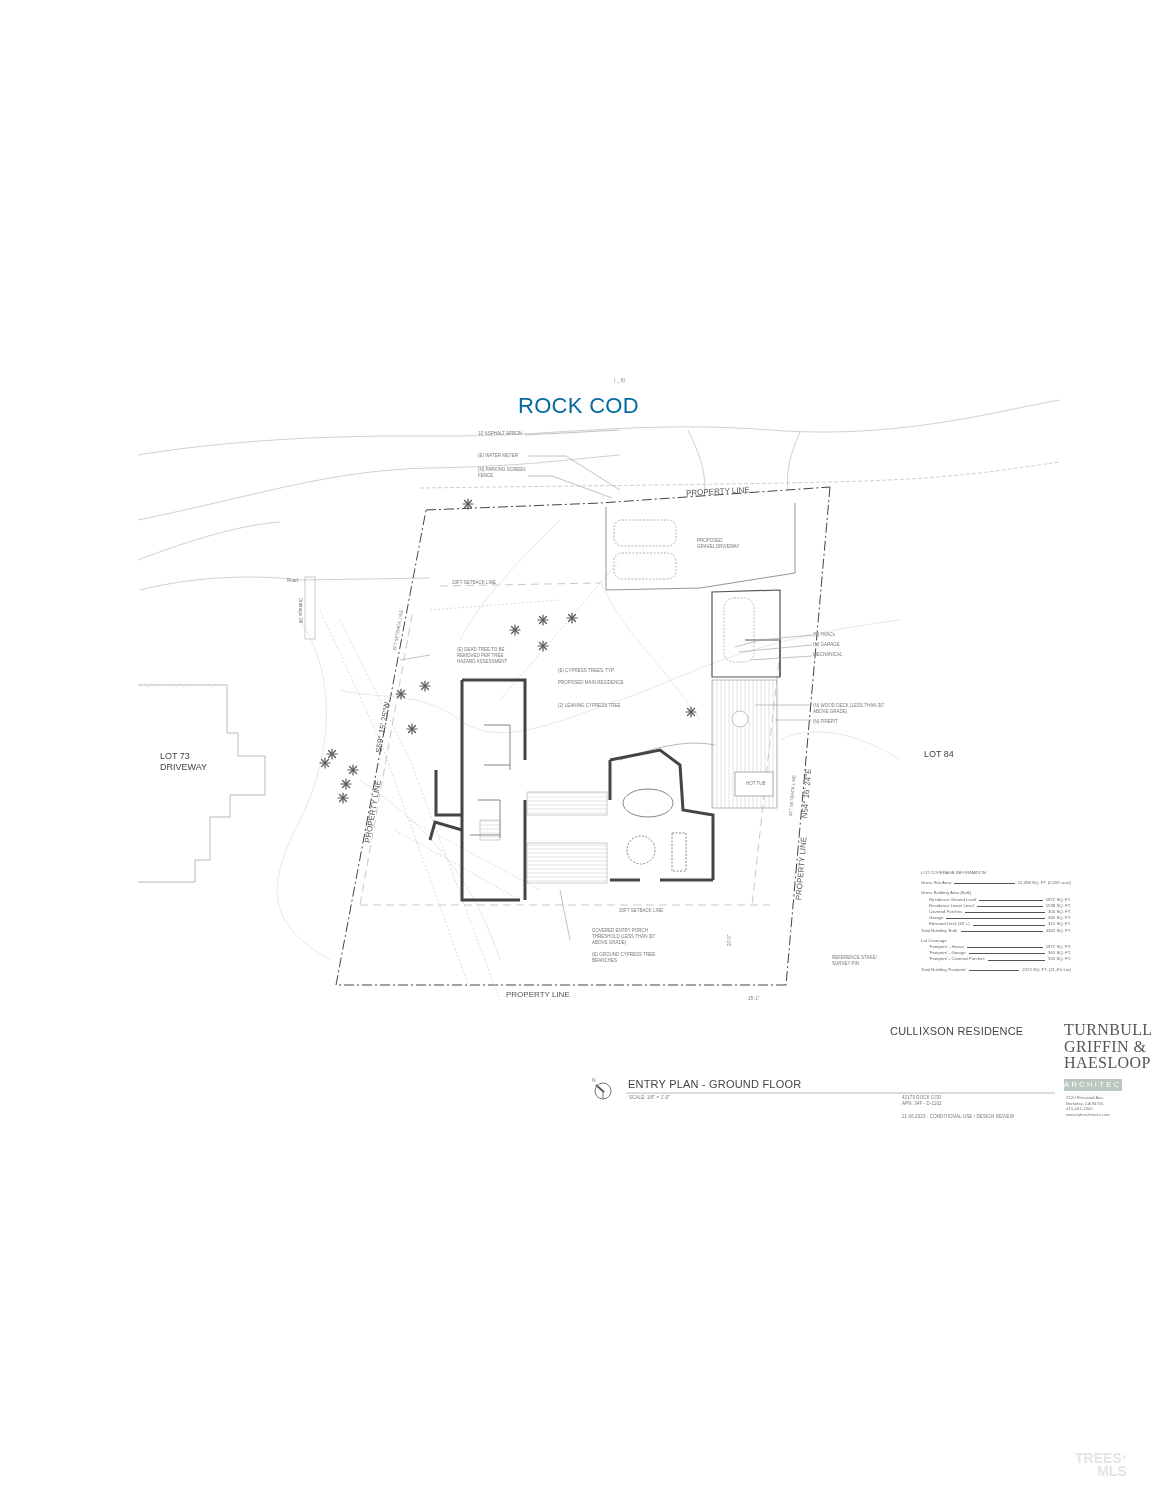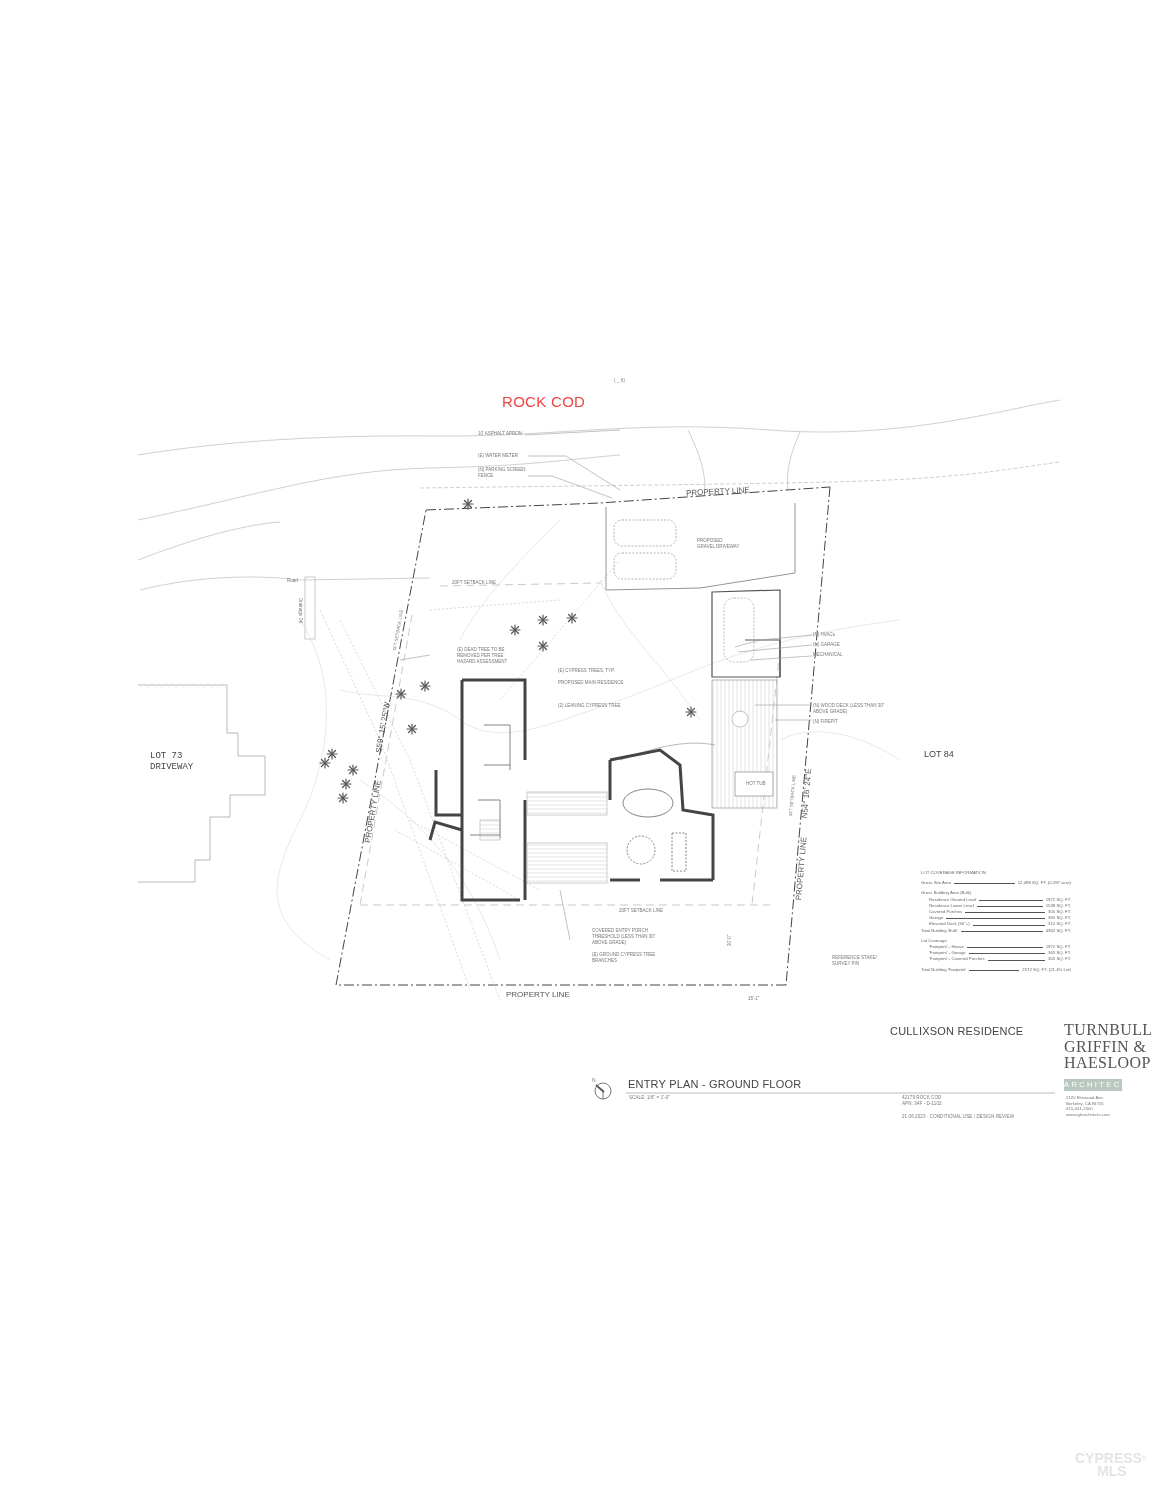--- a/index.html
+++ b/index.html
@@ -1,20 +1,20 @@
 <!DOCTYPE html>
 <html><head>
   <meta charset="utf-8">
   <style>
     html, body { margin: 0; padding: 0; background: #ffffff; }
     body { width: 1159px; height: 1499px; position: relative; overflow: hidden; font-family: "Liberation Sans", sans-serif; color: #333; }
     svg.plan { position: absolute; left: 0; top: 0; }
     .abs { position: absolute; white-space: nowrap; }
     .tiny { font-size: 4.5px; color: #777; letter-spacing: 0.1px; }
-    .street { font-size: 15px; color: #ef4444; left: 502px; top: 393px; letter-spacing: 0.3px; }
+    .street { font-size: 22px; color: #0369a1; left: 518px; top: 393px; letter-spacing: 0.3px; }
     .lot { font-size: 9px; color: #444; line-height: 11px; }
     .pl-label { font-size: 8px; color: #555; }
     .note { font-size: 4.5px; color: #777; line-height: 6px; }
     .coverage { left: 921px; top: 870px; width: 150px; font-size: 4.3px; color: #666; line-height: 6.2px; }
     .coverage .row { display: flex; justify-content: space-between; }
     .coverage .indent { padding-left: 8px; }
     .coverage .head { margin-bottom: 4px; }
     .coverage .gap { height: 4px; }
     .coverage .u { border-bottom: 0.5px solid #555; flex: 1; margin: 0 3px 2px 3px; }
     .title-block .t1 { font-size: 11px; color: #444; letter-spacing: 0.2px; }
@@ -216,21 +216,21 @@
 <div class="abs note" style="left:813px;top:642px;">(N) GARAGE</div>
 <div class="abs note" style="left:813px;top:652px;">MECHANICAL</div>
 <div class="abs note" style="left:813px;top:703px;">
   <div>(N) WOOD DECK (LESS THAN 30"</div>
   <div>ABOVE GRADE)</div>
 </div>
 <div class="abs note" style="left:813px;top:719px;">(N) FIREPIT</div>
 <div class="abs note" style="left:746px;top:781px;">HOT TUB</div>
 <div class="abs note" style="left:788px;top:816px;transform:rotate(-85deg);transform-origin:left top;">5FT SETBACK LINE</div>
 
-<div class="abs lot" style="left:150px;top:751px;font-family:Liberation Mono, monospace;">
+<div class="abs lot" style="left:160px;top:751px;">
   <div>LOT 73</div>
   <div>DRIVEWAY</div>
 </div>
 <div class="abs lot" style="left:924px;top:749px;">LOT 84</div>
 
 <div class="abs pl-label" style="left:374px;top:752px;transform:rotate(-80deg);transform-origin:left top;">S59° 15' 25"W</div>
 <div class="abs pl-label" style="left:363px;top:842px;transform:rotate(-80deg);transform-origin:left top;">PROPERTY LINE</div>
 <div class="abs pl-label" style="left:794px;top:900px;transform:rotate(-85deg);transform-origin:left top;">PROPERTY LINE</div>
 <div class="abs pl-label" style="left:800px;top:818px;transform:rotate(-85deg);transform-origin:left top;">N54° 16' 24"E</div>
 <div class="abs pl-label" style="left:506px;top:990px;">PROPERTY LINE</div>
@@ -337,15 +337,15 @@
 </div>
 <div class="abs arch-badge">ARCHITECTS</div>
 <div class="abs firm-addr">
   <div>2120 Elmwood Ave.</div>
   <div>Berkeley, CA 94705</div>
   <div>415-441-2300</div>
   <div>www.tgharchitects.com</div>
 </div>
 
 <div class="abs mls">
-  <div><span>CYPRESS</span><span class="r">®</span></div>
+  <div><span>TREES</span><span class="r">®</span></div>
   <div style="padding-left:22px;">MLS</div>
 </div>
 
 </body></html>

